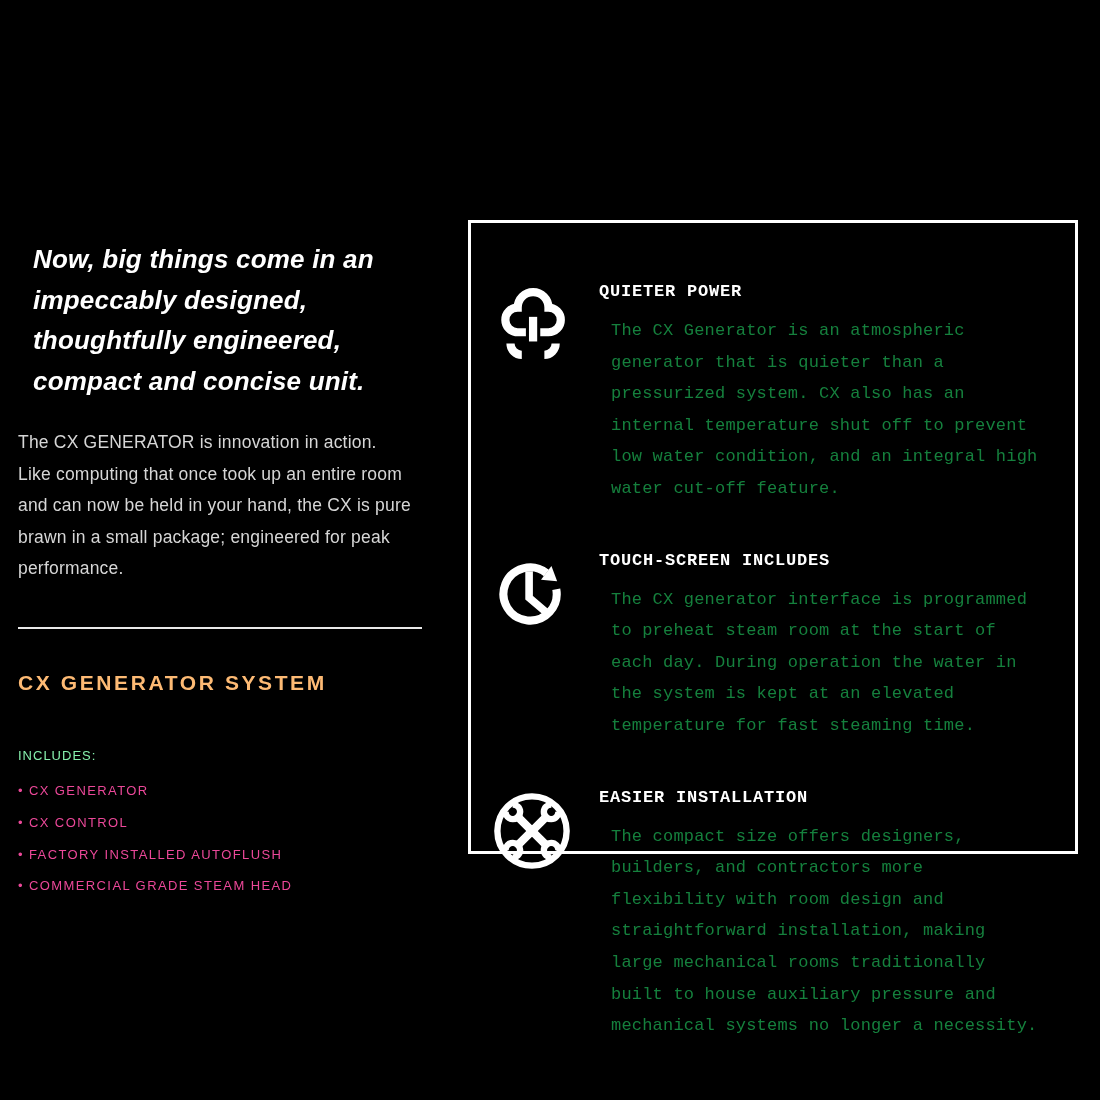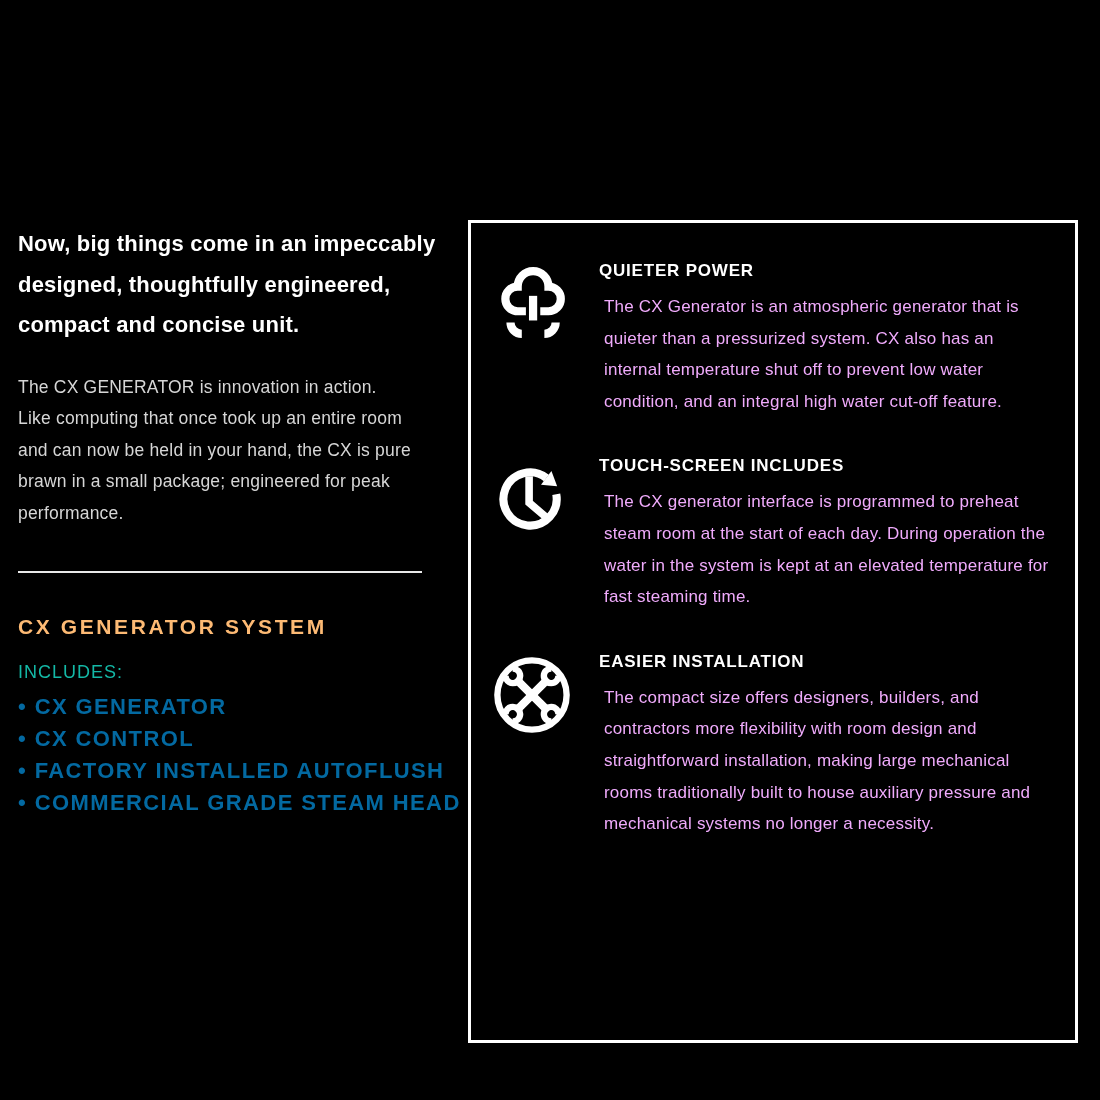--- a/index.html
+++ b/index.html
@@ -13,26 +13,27 @@
   }
 
   
   .left-col {
     position: absolute;
     left: 18px; top: 224px;
     width: 432px;
     color: #ffffff;
   }
   .headline {
-    margin: 0;
-    font-size: 22px;
+    margin: 15px;
+    font-size: 26px;
     font-weight: 700;
     line-height: 40.5px;
     letter-spacing: 0.2px;
     color: #ffffff;
+    font-style: italic;
   }
   .intro {
     margin: 26px 0 0 0;
     width: 394px;
     font-size: 17.5px;
     line-height: 31.6px;
     letter-spacing: 0.2px;
     color: #d6d6d6;
   }
   .divider {
@@ -43,50 +44,51 @@
   }
   .section-title {
     margin: 42px 0 0 0;
     font-size: 21px;
     font-weight: 700;
     letter-spacing: 2.6px;
     line-height: 24px;
     color: #fdba74;
   }
   .includes-label {
-    margin-top: 22px;
-    font-size: 18px;
+    margin-top: 50px;
+    font-size: 13px;
     letter-spacing: 1px;
     line-height: 22px;
-    color: #14b8a6;
+    color: #86efac;
   }
   .includes-list {
     list-style: none;
     margin: 8px 0 0 0;
     padding: 0;
   }
   .includes-list li {
-    font-size: 22px;
-    font-weight: 700;
+    font-size: 13px;
+    font-weight: 400;
     letter-spacing: 1.4px;
     line-height: 31.8px;
-    color: #0369a1;
+    color: #ec4899;
     white-space: nowrap;
   }
   .includes-list li::before { content: "\2022\00a0"; }
 
   
   .panel {
     position: absolute;
     left: 468px; top: 220px;
-    width: 610px; height: 823px;
+    width: 610px; height: 634px;
     box-sizing: border-box;
     border: 3px solid #ffffff;
     background: #000000;
-    padding: 37px 18px 0 20px;
+    padding: 58px 18px 0 20px;
+    font-family: Liberation Mono, monospace;
   }
   .feature {
     display: flex;
     gap: 24px;
     margin-bottom: 33px;
   }
   .f-icon {
     width: 84px;
     flex: none;
     padding-top: 3px;
@@ -95,26 +97,26 @@
   .f-text { flex: 1; min-width: 0; }
   .f-title {
     margin: 0 0 9px 0;
     font-size: 17px;
     font-weight: 700;
     letter-spacing: 0.8px;
     line-height: 22px;
     color: #ffffff;
   }
   .f-body {
-    margin: 5px;
+    margin: 12px;
     max-width: 452px;
     font-size: 17px;
     line-height: 31.6px;
     letter-spacing: 0.2px;
-    color: #f0abfc;
+    color: #15803d;
   }
 </style>
 </head>
 <body>
 
 <div>
 
   <section class="left-col">
     <h1 class="headline">Now, big things come in an impeccably designed, thoughtfully engineered, compact and concise unit.</h1>
 

